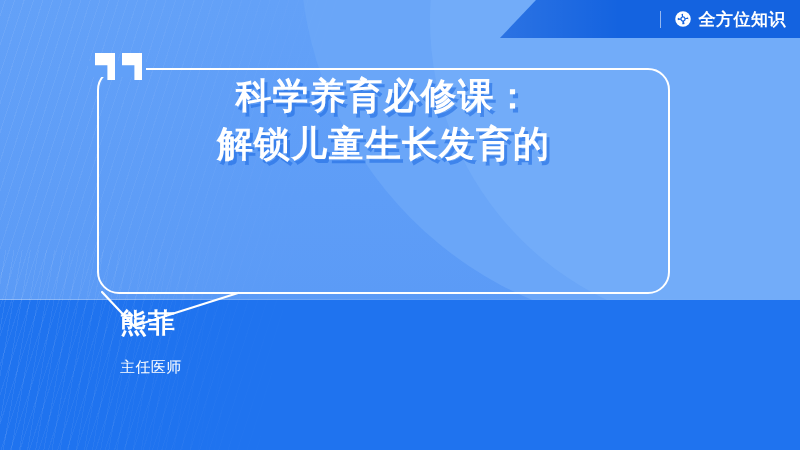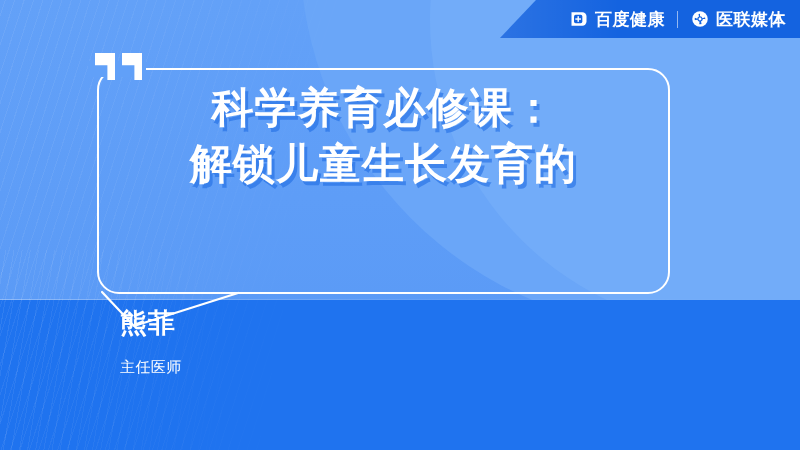--- a/index.html
+++ b/index.html
@@ -192,26 +192,26 @@
     width: 20px;
     height: 27px;
     background: #ffffff;
     clip-path: polygon(0 0, 100% 0, 100% 100%, 62% 100%, 62% 45%, 0 45%);
   }
 
   
   .title {
     position: absolute;
     left: 97px;
-    top: 80px;
+    top: 72px;
     width: 573px;
     text-align: center;
     color: #ffffff;
     font-weight: bold;
-    font-size: 42px;
+    font-size: 36px;
     line-height: 1.33;
     letter-spacing: 1px;
     text-shadow: 3px 4px 0 rgba(26,104,226,0.55);
     font-family: "Liberation Sans", "DejaVu Sans", sans-serif;
   }
   .title-line { white-space: nowrap; }
 
   
   .speaker {
     position: absolute;
@@ -257,47 +257,36 @@
   <div class="bg-solid-bottom"></div>
   <div class="bg-seam"></div>
   <div class="bg-stripes"></div>
   <div class="bg-stripes-2"></div>
 
   <div class="brandband"></div>
   <div class="brandband-shade"></div>
 
   <div class="brand-row">
 
-    <div class="brand">
-      <span>
-        <svg class="logo-mark" viewBox="0 0 24 24" aria-hidden="true">
-          <path d="M3 4 h13 a5 5 0 0 1 5 5 v6 a5 5 0 0 1 -5 5 h-13 z" fill="#ffffff"></path>
-          <rect x="6" y="7" width="10" height="10" rx="2" fill="#1463e0"></rect>
-          <rect x="10.2" y="8.6" width="1.7" height="6.8" fill="#ffffff"></rect>
-          <rect x="7.6" y="11.2" width="6.8" height="1.7" fill="#ffffff"></rect>
-        </svg>
-      </span>
-      <span class="brand-name">百度健康</span>
-    </div>
 
     <div class="brand-sep"></div>
 
     <div class="brand">
       <span>
         <svg class="logo-mark" viewBox="0 0 24 24" aria-hidden="true">
           <circle cx="12" cy="12" r="9.3" fill="#ffffff"></circle>
           <circle cx="12" cy="12" r="6.4" fill="#1463e0"></circle>
           <path d="M12 5.2 A6.8 6.8 0 0 1 18.4 9.8 L15 11 A3.3 3.3 0 0 0 12 8.6 z" fill="#ffffff"></path>
           <path d="M18.8 12 A6.8 6.8 0 0 1 14 18.5 L13.2 15 A3.3 3.3 0 0 0 15.4 12 z" fill="#ffffff"></path>
           <path d="M11 18.8 A6.8 6.8 0 0 1 5.3 13.6 L8.9 13 A3.3 3.3 0 0 0 11.4 15.3 z" fill="#ffffff"></path>
           <path d="M5.4 10.3 A6.8 6.8 0 0 1 10 5.5 L10.8 9 A3.3 3.3 0 0 0 8.7 11.6 z" fill="#ffffff"></path>
           <circle cx="12" cy="12" r="1.7" fill="#ffffff"></circle>
         </svg>
       </span>
-      <span class="brand-name">医联媒体</span>
+      <span class="brand-name">全方位知识</span>
     </div>
 
   </div>
   <div class="brandband-edge"></div>
 
   <div class="bubble"></div>
   <div class="bubble-gap"></div>
 
   <svg class="bubble-tail" viewBox="0 0 140 38">
     <path d="M2 2 L34 36 L138 3" fill="none" stroke="#ffffff" stroke-width="2.2" stroke-linecap="round" stroke-linejoin="round"></path>

